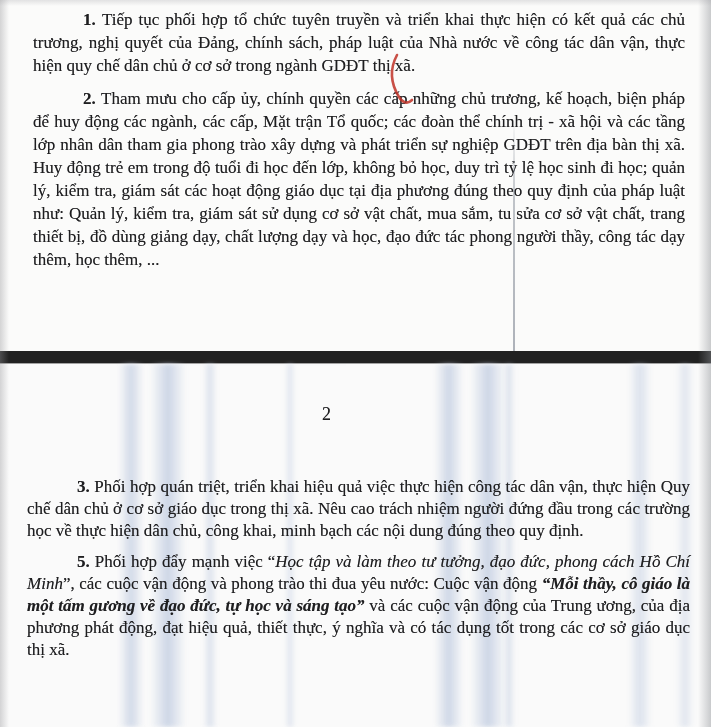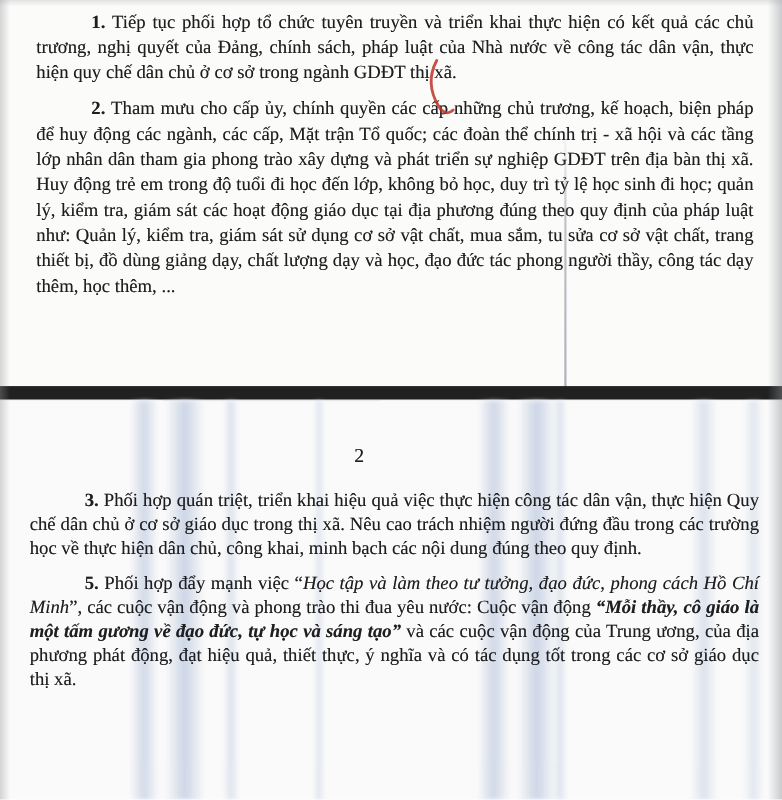--- a/index.html
+++ b/index.html
@@ -41,21 +41,21 @@
   }
 
   
   .page2{top:364px;left:0;width:711px;height:363px;background:#fafafaf8;}
   .page2 .para{
     position:relative;z-index:2;
     margin:0 0 0 27px;width:663px;
     line-height:22px;
   }
   .page2 .para + .para{margin-top:9px;}
-  .p2-body{padding-top:80px;}
+  .p2-body{padding-top:112px;}
   .page-number{
     position:absolute;z-index:2;left:322px;top:40px;
     font-size:18px;letter-spacing:.5px;
     text-shadow:0 0 .5px rgba(30,30,32,.5);
   }
 
   
   .streak{
     position:absolute;top:0;height:100%;z-index:1;
     background:linear-gradient(90deg,rgba(196,206,226,0),var(--streak,rgba(198,208,228,.55)),rgba(196,206,226,0));

